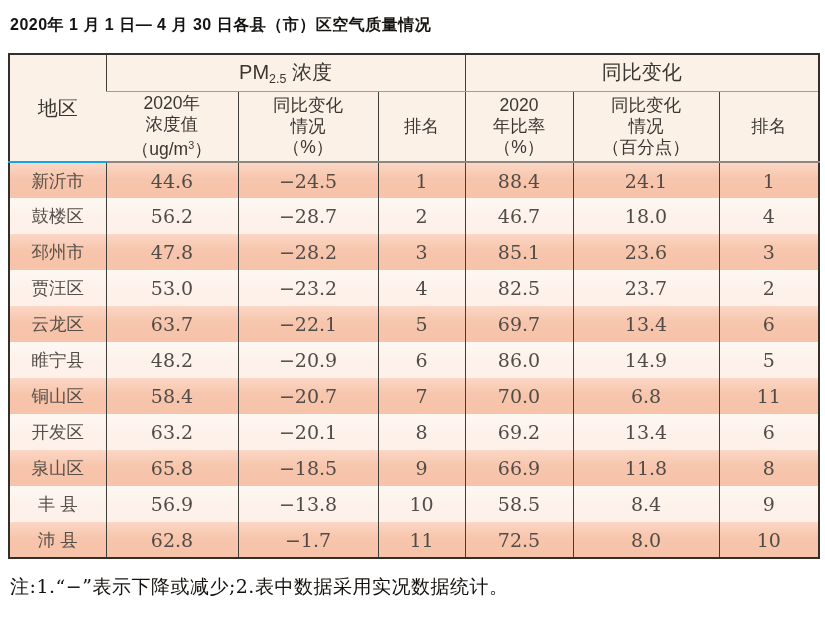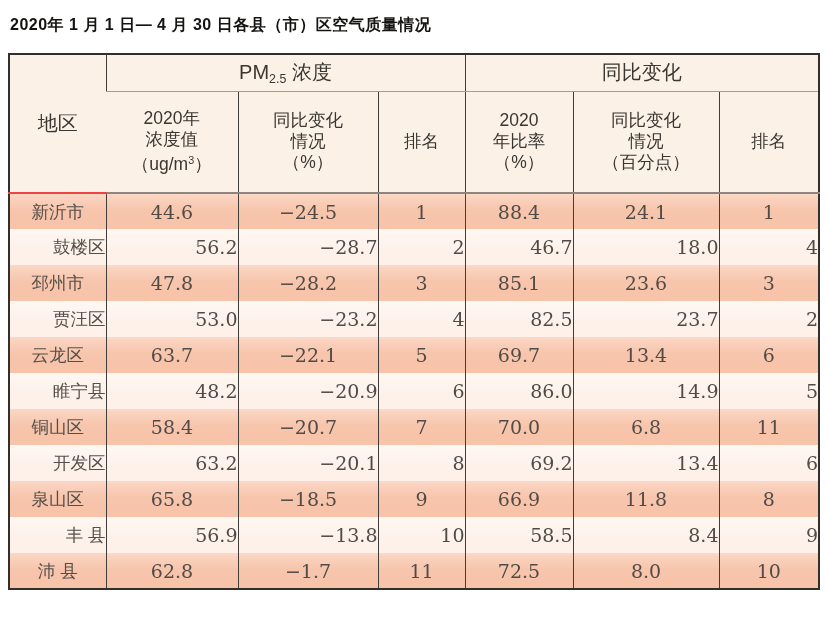--- a/index.html
+++ b/index.html
@@ -41,43 +41,43 @@
   th + th, td + td { border-left: 1px solid #413d39; }
   
   thead th {
     background: #fbf1e7;
     color: #3a3631;
     font-weight: 500;
   }
   tr.h1 th { height: 37px; font-size: 20px; }
   tr.h1 th.group { border-bottom: 1px solid #a49d94; }
   tr.h2 th {
-    height: 102px;
+    height: 71px;
     font-size: 17.5px;
     line-height: 21px;
     font-weight: 500;
     border-bottom: 2px solid #8d867e;
   }
-  th.region-h { border-bottom: 2px solid #ef4444; font-size: 18px; }
+  th.region-h { border-bottom: 2px solid #0ea5e9; font-size: 18px; }
   sub.pm-sub { font-size: 62%; vertical-align: -4px; }
   sup.unit-sup { font-size: 62%; vertical-align: 6px; }
   
   tbody td {
     height: 36px;
     color: #504b46;
     font-family: "DejaVu Serif", "Liberation Serif", serif;
     font-size: 19px;
   }
   tbody td.region {
     font-family: "Liberation Sans", "DejaVu Sans", sans-serif;
     font-size: 17.5px;
     color: #564f49;
   }
   tbody tr.odd td  { background: linear-gradient(180deg, #fbd7c5 0%, #f7c5ac 45%, #f7c3a9 100%); margin-left: 48px; }
-  tbody tr.even td { background: linear-gradient(180deg, #fef7f2 0%, #fdf1ea 60%); text-align: right; }
+  tbody tr.even td { background: linear-gradient(180deg, #fef7f2 0%, #fdf1ea 60%); }
   .note {
     margin: 15px 0 0 2px;
     font-family: "DejaVu Serif", "Liberation Serif", serif;
     font-size: 19px;
     color: #14110e;
     letter-spacing: 0.5px;
   }
 </style>
 </head>
 <body>
@@ -223,14 +223,15 @@
           <td>62.8</td>
           <td>−1.7</td>
           <td>11</td>
           <td>72.5</td>
           <td>8.0</td>
           <td>10</td>
         </tr>
       </tbody>
   </table>
 
+  <div class="note">注:1.“−”表示下降或减少;2.表中数据采用实况数据统计。</div>
 
 </div>
 
 </body></html>

